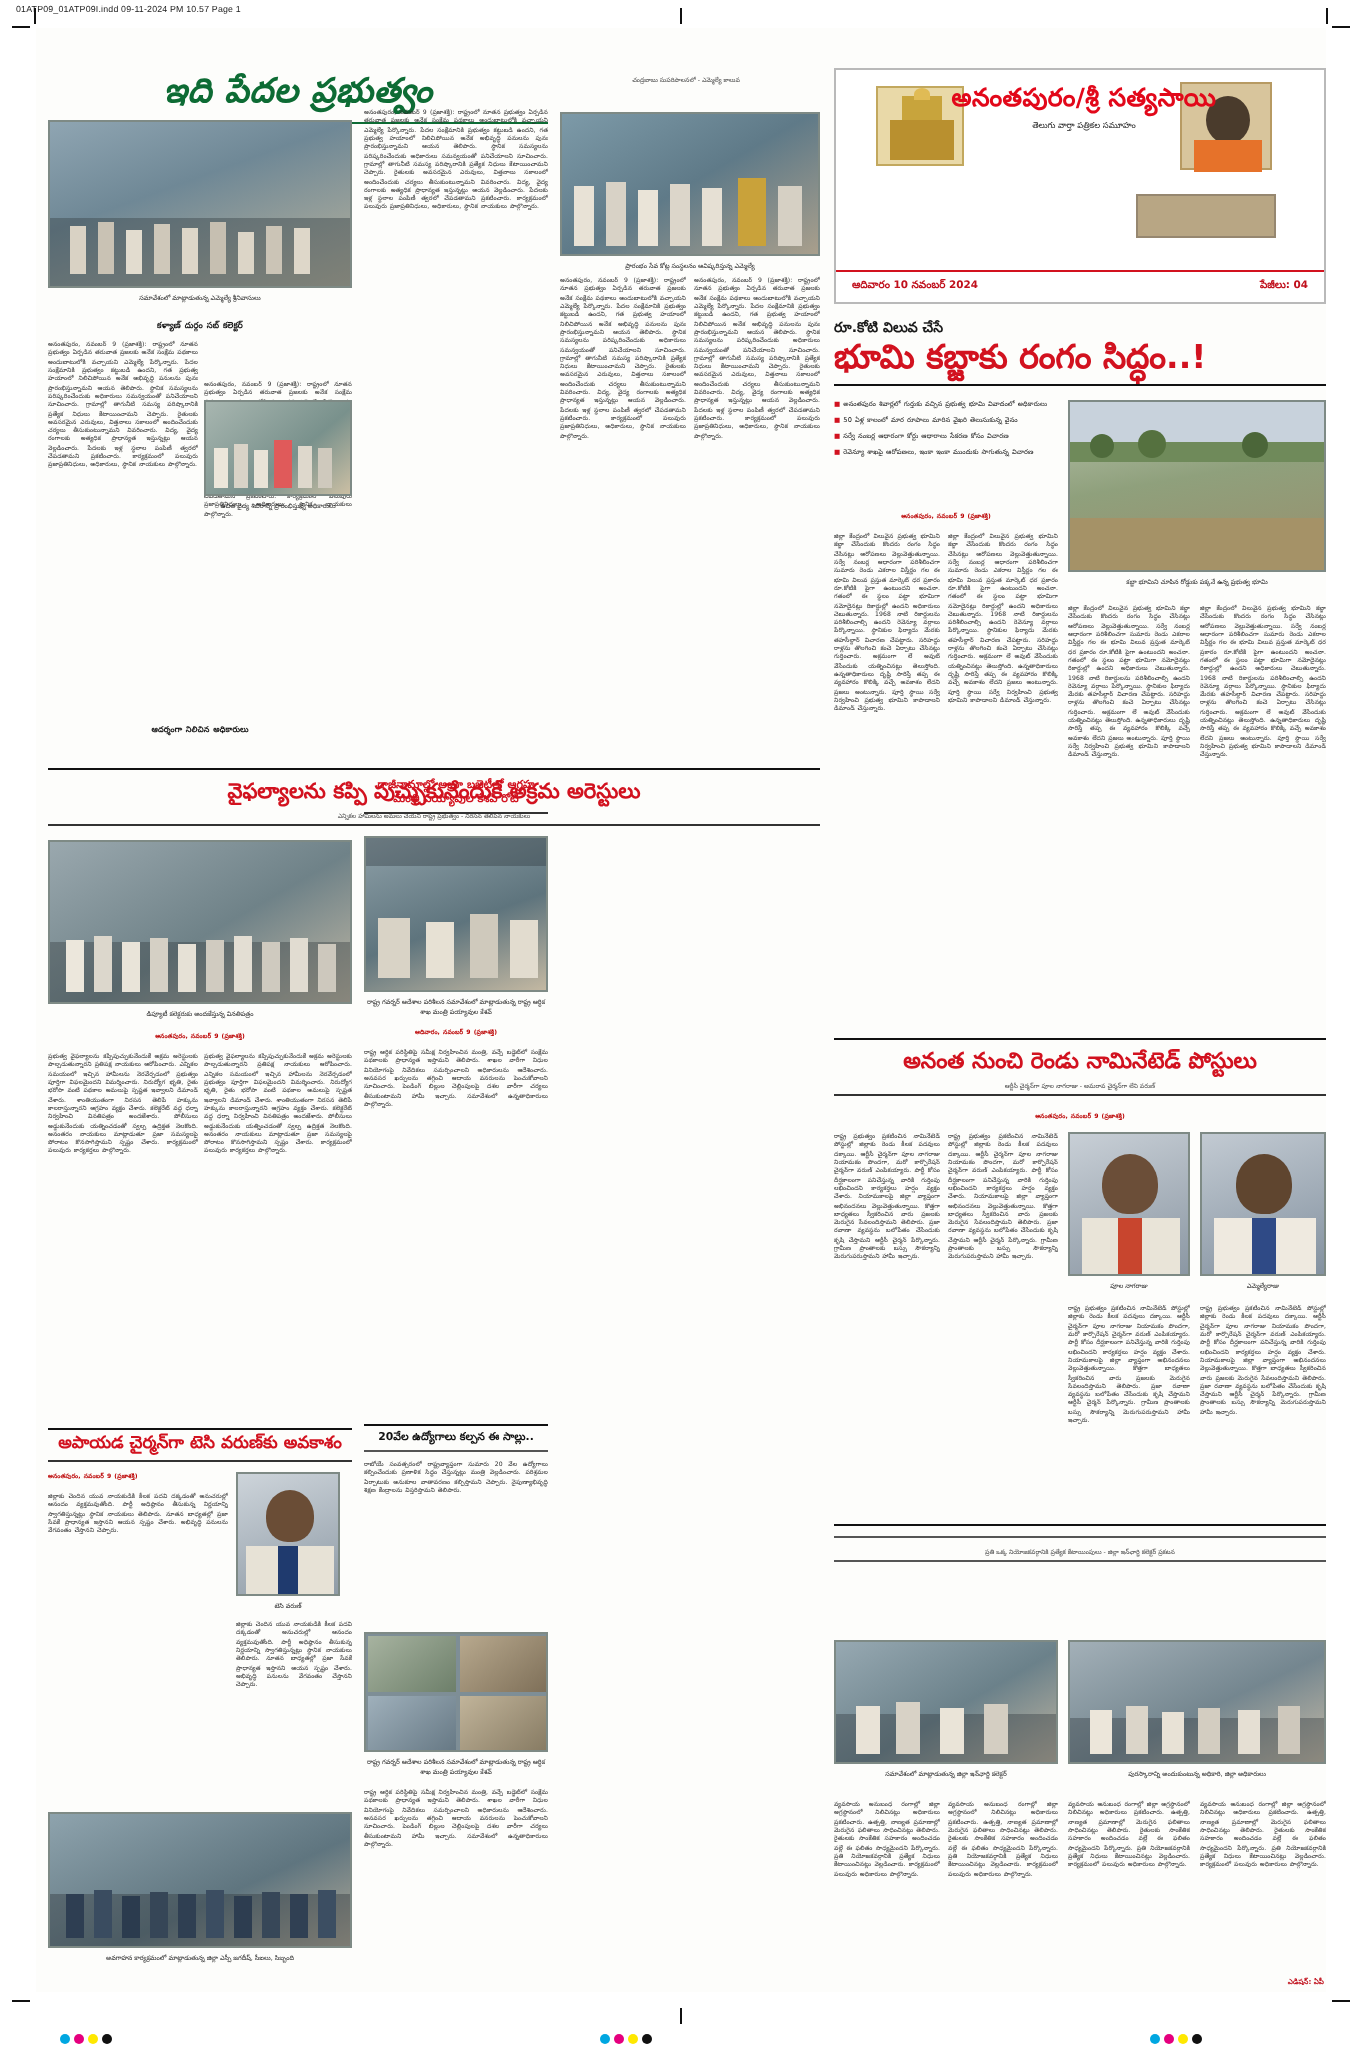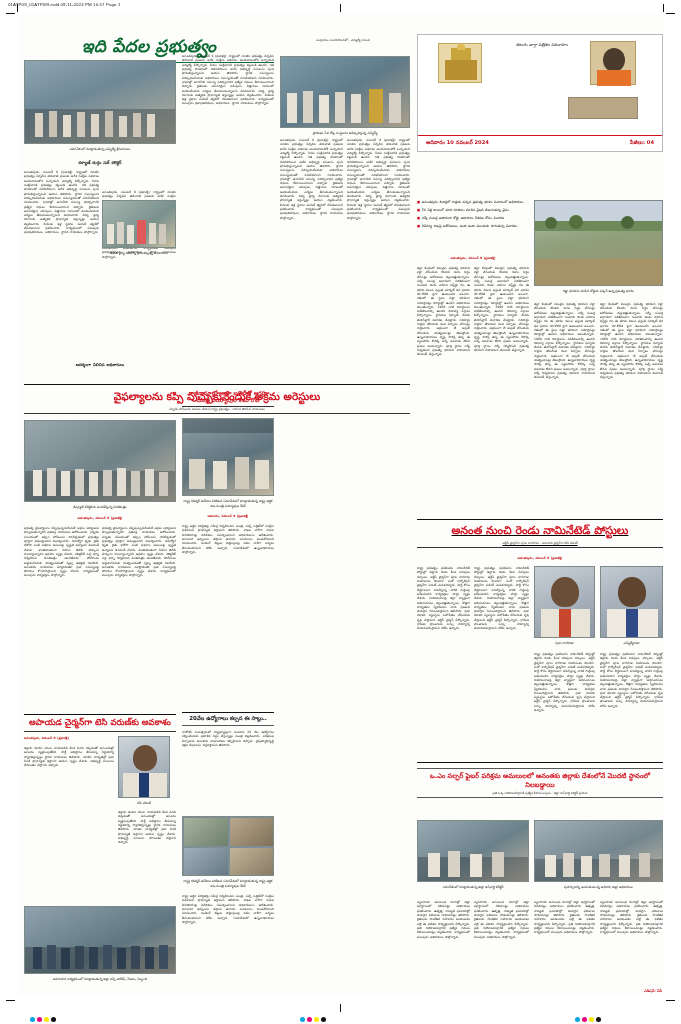--- a/index.html
+++ b/index.html
@@ -162,20 +162,21 @@
       <div class="mast-temple">
         <div style="position:absolute;left:12px;top:4px;width:20px;height:12px;background:#c8a43c;"></div>
         <div style="position:absolute;left:6px;top:16px;width:32px;height:20px;background:#b9902f;"></div>
         <div style="position:absolute;left:18px;top:0px;width:8px;height:6px;background:#e0bb55;border-radius:50% 50% 0 0;"></div>
       </div>
       <div class="mast-saibaba">
         <div style="position:absolute;left:12px;top:6px;width:22px;height:24px;background:#4a3b2c;border-radius:50%;"></div>
         <div style="position:absolute;left:6px;top:28px;width:34px;height:16px;background:#e6722a;"></div>
       </div>
       <div class="mast-top">
+        <div class="mast-line1">అనంతపురం/శ్రీ సత్యసాయి</div>
         <div class="mast-sub">తెలుగు వార్తా పత్రికల సమూహం</div>
       </div>
       <div class="mast-strip"></div>
       <div class="mast-bottom">
         <span>ఆదివారం 10 నవంబర్ 2024</span>
         <span>పేజీలు: 04</span>
       </div>
     </div>
 
     <div style="position:absolute;left:6px;top:22px;width:250px;text-align:center;font-style:italic;">
@@ -273,20 +274,25 @@
       <div style="position:absolute;left:30px;bottom:6px;width:14px;height:28px;background:#e7e1d4;"></div>
       <div style="position:absolute;left:52px;bottom:6px;width:14px;height:32px;background:#cfc9bc;"></div>
       <div style="position:absolute;left:72px;bottom:6px;width:14px;height:29px;background:#e2dccf;"></div>
       <div style="position:absolute;left:0;top:0;width:92px;height:14px;background:rgba(40,50,55,.35);"></div>
     </div>
     <div class="cap" style="position:absolute;left:164px;top:484px;width:92px;">రాష్ట్ర గవర్నర్ ఆదేశాల పరిశీలన సమావేశంలో మాట్లాడుతున్న రాష్ట్ర ఆర్థిక శాఖ మంత్రి పయ్యావుల కేశవ్</div>
 
     <div class="col-text tel" style="position:absolute;left:164px;top:500px;width:92px;text-align:center;font-weight:bold;color:#b00;">ఆదివారం, నవంబర్ 9 (ప్రజాశక్తి)</div>
     <div class="col-text tel" style="position:absolute;left:164px;top:510px;width:92px;height:182px;">రాష్ట్ర ఆర్థిక పరిస్థితిపై సమీక్ష నిర్వహించిన మంత్రి, వచ్చే బడ్జెట్‌లో సంక్షేమ పథకాలకు ప్రాధాన్యత ఇస్తామని తెలిపారు. శాఖల వారీగా నిధుల వినియోగంపై నివేదికలు సమర్పించాలని అధికారులను ఆదేశించారు. అనవసర ఖర్చులను తగ్గించి ఆదాయ వనరులను పెంచుకోవాలని సూచించారు. పెండింగ్ బిల్లుల చెల్లింపులపై దశల వారీగా చర్యలు తీసుకుంటామని హామీ ఇచ్చారు. సమావేశంలో ఉన్నతాధికారులు పాల్గొన్నారు.</div>
 
+    <div style="position:absolute;left:399px;top:146px;width:246px;">
+      <div class="hl" style="font-size:7px;color:#1a1a1a;">రూ.కోటి విలువ చేసే</div>
+      <div class="hl hl-red" style="font-size:16.5px;line-height:1.15;margin-top:1px;">భూమి కబ్జాకు రంగం సిద్ధం..!</div>
+      <div style="height:0.6px;background:#111;margin-top:3px;"></div>
+    </div>
 
     <div style="position:absolute;left:399px;top:186px;width:112px;">
       <div class="col-text tel" style="font-size:3.3px;line-height:1.5;color:#111;">
         <div style="margin-bottom:3px;"><span style="color:#d2121f;">■</span> <span>అనంతపురం శివార్లలో గుర్తుకు వచ్చిన ప్రభుత్వ భూమి వివాదంలో అధికారులు</span></div>
         <div style="margin-bottom:3px;"><span style="color:#d2121f;">■</span> <span>50 ఏళ్ల కాలంలో మార రూపాలు మారిన వైఖరి తెలుసుకున్న వైనం</span></div>
         <div style="margin-bottom:3px;"><span style="color:#d2121f;">■</span> <span>సర్వే నంబర్ల ఆధారంగా కోర్టు ఆధారాలు సేకరణ కోసం విచారణ</span></div>
         <div style="margin-bottom:3px;"><span style="color:#d2121f;">■</span> <span>రెవెన్యూ శాఖపై ఆరోపణలు, ఇంకా ఇంకా ముందుకు సాగుతున్న విచారణ</span></div>
       </div>
     </div>
 
@@ -302,21 +308,21 @@
 
     <div class="col-text tel" style="position:absolute;left:399px;top:242px;width:112px;text-align:center;font-weight:bold;color:#b00;">అనంతపురం, నవంబర్ 9 (ప్రజాశక్తి)</div>
 
     <div class="col-text tel" style="position:absolute;left:399px;top:252px;width:53px;height:248px;">జిల్లా కేంద్రంలో విలువైన ప్రభుత్వ భూమిని కబ్జా చేసేందుకు కొందరు రంగం సిద్ధం చేసినట్లు ఆరోపణలు వెల్లువెత్తుతున్నాయి. సర్వే నంబర్ల ఆధారంగా పరిశీలించగా సుమారు రెండు ఎకరాల విస్తీర్ణం గల ఈ భూమి విలువ ప్రస్తుత మార్కెట్ ధర ప్రకారం రూ.కోటికి పైగా ఉంటుందని అంచనా. గతంలో ఈ స్థలం పట్టా భూమిగా నమోదైనట్లు రికార్డుల్లో ఉందని అధికారులు చెబుతున్నారు. 1968 నాటి రికార్డులను పరిశీలించాల్సి ఉందని రెవెన్యూ వర్గాలు పేర్కొన్నాయి. స్థానికుల ఫిర్యాదు మేరకు తహసీల్దార్ విచారణ చేపట్టారు. సరిహద్దు రాళ్లను తొలగించి కంచె ఏర్పాటు చేసినట్లు గుర్తించారు. అక్రమంగా లే అవుట్ వేసేందుకు యత్నించినట్లు తెలుస్తోంది. ఉన్నతాధికారులు దృష్టి సారిస్తే తప్ప ఈ వ్యవహారం కొలిక్కి వచ్చే అవకాశం లేదని ప్రజలు అంటున్నారు. పూర్తి స్థాయి సర్వే నిర్వహించి ప్రభుత్వ భూమిని కాపాడాలని డిమాండ్ చేస్తున్నారు.</div>
     <div class="col-text tel" style="position:absolute;left:456px;top:252px;width:55px;height:248px;">జిల్లా కేంద్రంలో విలువైన ప్రభుత్వ భూమిని కబ్జా చేసేందుకు కొందరు రంగం సిద్ధం చేసినట్లు ఆరోపణలు వెల్లువెత్తుతున్నాయి. సర్వే నంబర్ల ఆధారంగా పరిశీలించగా సుమారు రెండు ఎకరాల విస్తీర్ణం గల ఈ భూమి విలువ ప్రస్తుత మార్కెట్ ధర ప్రకారం రూ.కోటికి పైగా ఉంటుందని అంచనా. గతంలో ఈ స్థలం పట్టా భూమిగా నమోదైనట్లు రికార్డుల్లో ఉందని అధికారులు చెబుతున్నారు. 1968 నాటి రికార్డులను పరిశీలించాల్సి ఉందని రెవెన్యూ వర్గాలు పేర్కొన్నాయి. స్థానికుల ఫిర్యాదు మేరకు తహసీల్దార్ విచారణ చేపట్టారు. సరిహద్దు రాళ్లను తొలగించి కంచె ఏర్పాటు చేసినట్లు గుర్తించారు. అక్రమంగా లే అవుట్ వేసేందుకు యత్నించినట్లు తెలుస్తోంది. ఉన్నతాధికారులు దృష్టి సారిస్తే తప్ప ఈ వ్యవహారం కొలిక్కి వచ్చే అవకాశం లేదని ప్రజలు అంటున్నారు. పూర్తి స్థాయి సర్వే నిర్వహించి ప్రభుత్వ భూమిని కాపాడాలని డిమాండ్ చేస్తున్నారు.</div>
     <div class="col-text tel" style="position:absolute;left:516px;top:288px;width:61px;height:212px;">జిల్లా కేంద్రంలో విలువైన ప్రభుత్వ భూమిని కబ్జా చేసేందుకు కొందరు రంగం సిద్ధం చేసినట్లు ఆరోపణలు వెల్లువెత్తుతున్నాయి. సర్వే నంబర్ల ఆధారంగా పరిశీలించగా సుమారు రెండు ఎకరాల విస్తీర్ణం గల ఈ భూమి విలువ ప్రస్తుత మార్కెట్ ధర ప్రకారం రూ.కోటికి పైగా ఉంటుందని అంచనా. గతంలో ఈ స్థలం పట్టా భూమిగా నమోదైనట్లు రికార్డుల్లో ఉందని అధికారులు చెబుతున్నారు. 1968 నాటి రికార్డులను పరిశీలించాల్సి ఉందని రెవెన్యూ వర్గాలు పేర్కొన్నాయి. స్థానికుల ఫిర్యాదు మేరకు తహసీల్దార్ విచారణ చేపట్టారు. సరిహద్దు రాళ్లను తొలగించి కంచె ఏర్పాటు చేసినట్లు గుర్తించారు. అక్రమంగా లే అవుట్ వేసేందుకు యత్నించినట్లు తెలుస్తోంది. ఉన్నతాధికారులు దృష్టి సారిస్తే తప్ప ఈ వ్యవహారం కొలిక్కి వచ్చే అవకాశం లేదని ప్రజలు అంటున్నారు. పూర్తి స్థాయి సర్వే నిర్వహించి ప్రభుత్వ భూమిని కాపాడాలని డిమాండ్ చేస్తున్నారు.</div>
     <div class="col-text tel" style="position:absolute;left:582px;top:288px;width:63px;height:212px;">జిల్లా కేంద్రంలో విలువైన ప్రభుత్వ భూమిని కబ్జా చేసేందుకు కొందరు రంగం సిద్ధం చేసినట్లు ఆరోపణలు వెల్లువెత్తుతున్నాయి. సర్వే నంబర్ల ఆధారంగా పరిశీలించగా సుమారు రెండు ఎకరాల విస్తీర్ణం గల ఈ భూమి విలువ ప్రస్తుత మార్కెట్ ధర ప్రకారం రూ.కోటికి పైగా ఉంటుందని అంచనా. గతంలో ఈ స్థలం పట్టా భూమిగా నమోదైనట్లు రికార్డుల్లో ఉందని అధికారులు చెబుతున్నారు. 1968 నాటి రికార్డులను పరిశీలించాల్సి ఉందని రెవెన్యూ వర్గాలు పేర్కొన్నాయి. స్థానికుల ఫిర్యాదు మేరకు తహసీల్దార్ విచారణ చేపట్టారు. సరిహద్దు రాళ్లను తొలగించి కంచె ఏర్పాటు చేసినట్లు గుర్తించారు. అక్రమంగా లే అవుట్ వేసేందుకు యత్నించినట్లు తెలుస్తోంది. ఉన్నతాధికారులు దృష్టి సారిస్తే తప్ప ఈ వ్యవహారం కొలిక్కి వచ్చే అవకాశం లేదని ప్రజలు అంటున్నారు. పూర్తి స్థాయి సర్వే నిర్వహించి ప్రభుత్వ భూమిని కాపాడాలని డిమాండ్ చేస్తున్నారు.</div>
 
     <div style="position:absolute;left:399px;top:505px;width:246px;height:0.6px;background:#111;"></div>
 
-    <div style="position:absolute;left:399px;top:510px;width:246px;text-align:center;text-decoration:underline;">
+    <div style="position:absolute;left:399px;top:510px;width:246px;text-align:center;">
       <div class="hl hl-red" style="font-size:11px;">అనంత నుంచి రెండు నామినేటెడ్ పోస్టులు</div>
       <div class="byline" style="margin-top:2px;">ఆర్టీసీ చైర్మన్‌గా పూల నాగరాజు - అమరావ చైర్మన్‌గా లేని వరుణ్</div>
       <div style="height:0.5px;background:#333;margin-top:2px;"></div>
     </div>
     <div class="col-text tel" style="position:absolute;left:399px;top:542px;width:246px;text-align:center;font-weight:bold;color:#b00;">అనంతపురం, నవంబర్ 9 (ప్రజాశక్తి)</div>
 
     <div class="photo" style="position:absolute;left:516px;top:552px;width:61px;height:72px;background:linear-gradient(160deg,#c8cfd6,#8b97a3);">
       <div style="position:absolute;left:16px;top:10px;width:28px;height:30px;background:#6b4e38;border-radius:50% 50% 45% 45%;"></div>
       <div style="position:absolute;left:6px;bottom:0;width:49px;height:28px;background:#e9e4d8;"></div>
       <div style="position:absolute;left:24px;bottom:0;width:12px;height:28px;background:#c8452e;"></div>
@@ -381,21 +387,20 @@
       <div style="position:absolute;left:78px;bottom:4px;width:9px;height:24px;background:#3b4d61;"></div>
       <div style="position:absolute;left:92px;bottom:4px;width:9px;height:21px;background:#2d3d50;"></div>
       <div style="position:absolute;left:106px;bottom:4px;width:9px;height:23px;background:#374758;"></div>
       <div style="position:absolute;left:120px;bottom:4px;width:9px;height:22px;background:#304053;"></div>
       <div style="position:absolute;left:134px;bottom:4px;width:9px;height:24px;background:#3c4e62;"></div>
     </div>
     <div class="cap" style="position:absolute;left:6px;top:962px;width:152px;">అవగాహన కార్యక్రమంలో మాట్లాడుతున్న జిల్లా ఎస్పీ జగదీష్, సీఐలు, సిబ్బంది</div>
 
     <div style="position:absolute;left:399px;top:754px;width:246px;height:0.5px;background:#555;"></div>
     <div style="position:absolute;left:399px;top:758px;width:246px;text-align:center;">
-      <div class="hl hl-red" style="font-size:6.6px;line-height:1.3;">ఒ.ఎం సల్ఫర్ ఫైబర్ పరిశ్రమ అమలులలో అనంతకు జిల్లాకు దేశంలోనే మొదటి స్థానంలో నిలబడ్డాయి</div>
       <div class="byline" style="margin-top:2px;">ప్రతి ఒక్క నియోజకవర్గానికి ప్రత్యేక కేటాయింపులు - జిల్లా ఇన్‌ఛార్జి కలెక్టర్ ప్రకటన</div>
       <div style="height:0.4px;background:#555;margin-top:2px;"></div>
     </div>
 
     <div class="photo" style="position:absolute;left:399px;top:806px;width:112px;height:62px;background:linear-gradient(150deg,#97a9b2,#6b818a 55%,#bdb4a1);">
       <div style="position:absolute;left:0;bottom:0;width:112px;height:24px;background:rgba(52,60,64,.4);"></div>
       <div style="position:absolute;left:10px;bottom:4px;width:12px;height:24px;background:#e9e3d7;"></div>
       <div style="position:absolute;left:30px;bottom:4px;width:12px;height:26px;background:#d8d2c6;"></div>
       <div style="position:absolute;left:52px;bottom:4px;width:12px;height:23px;background:#eae4d8;"></div>
       <div style="position:absolute;left:74px;bottom:4px;width:12px;height:25px;background:#d4cec2;"></div>

